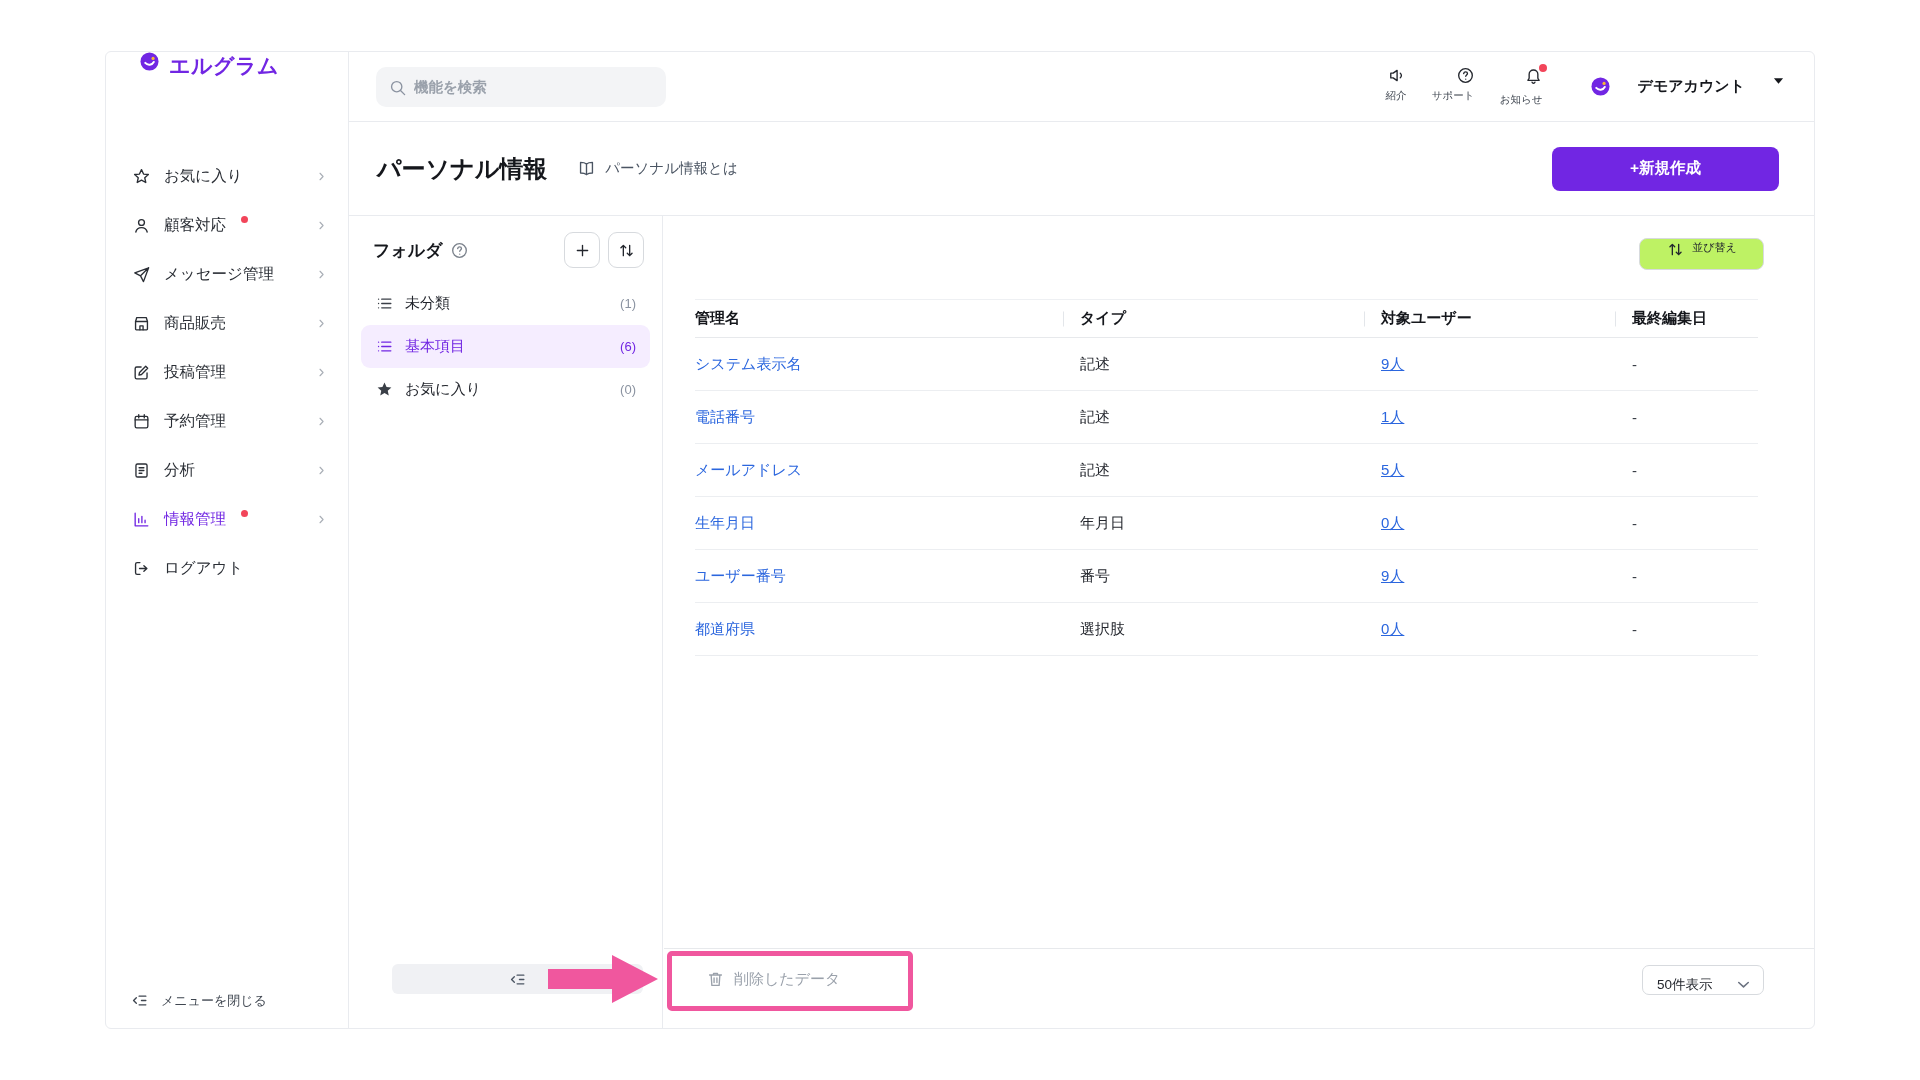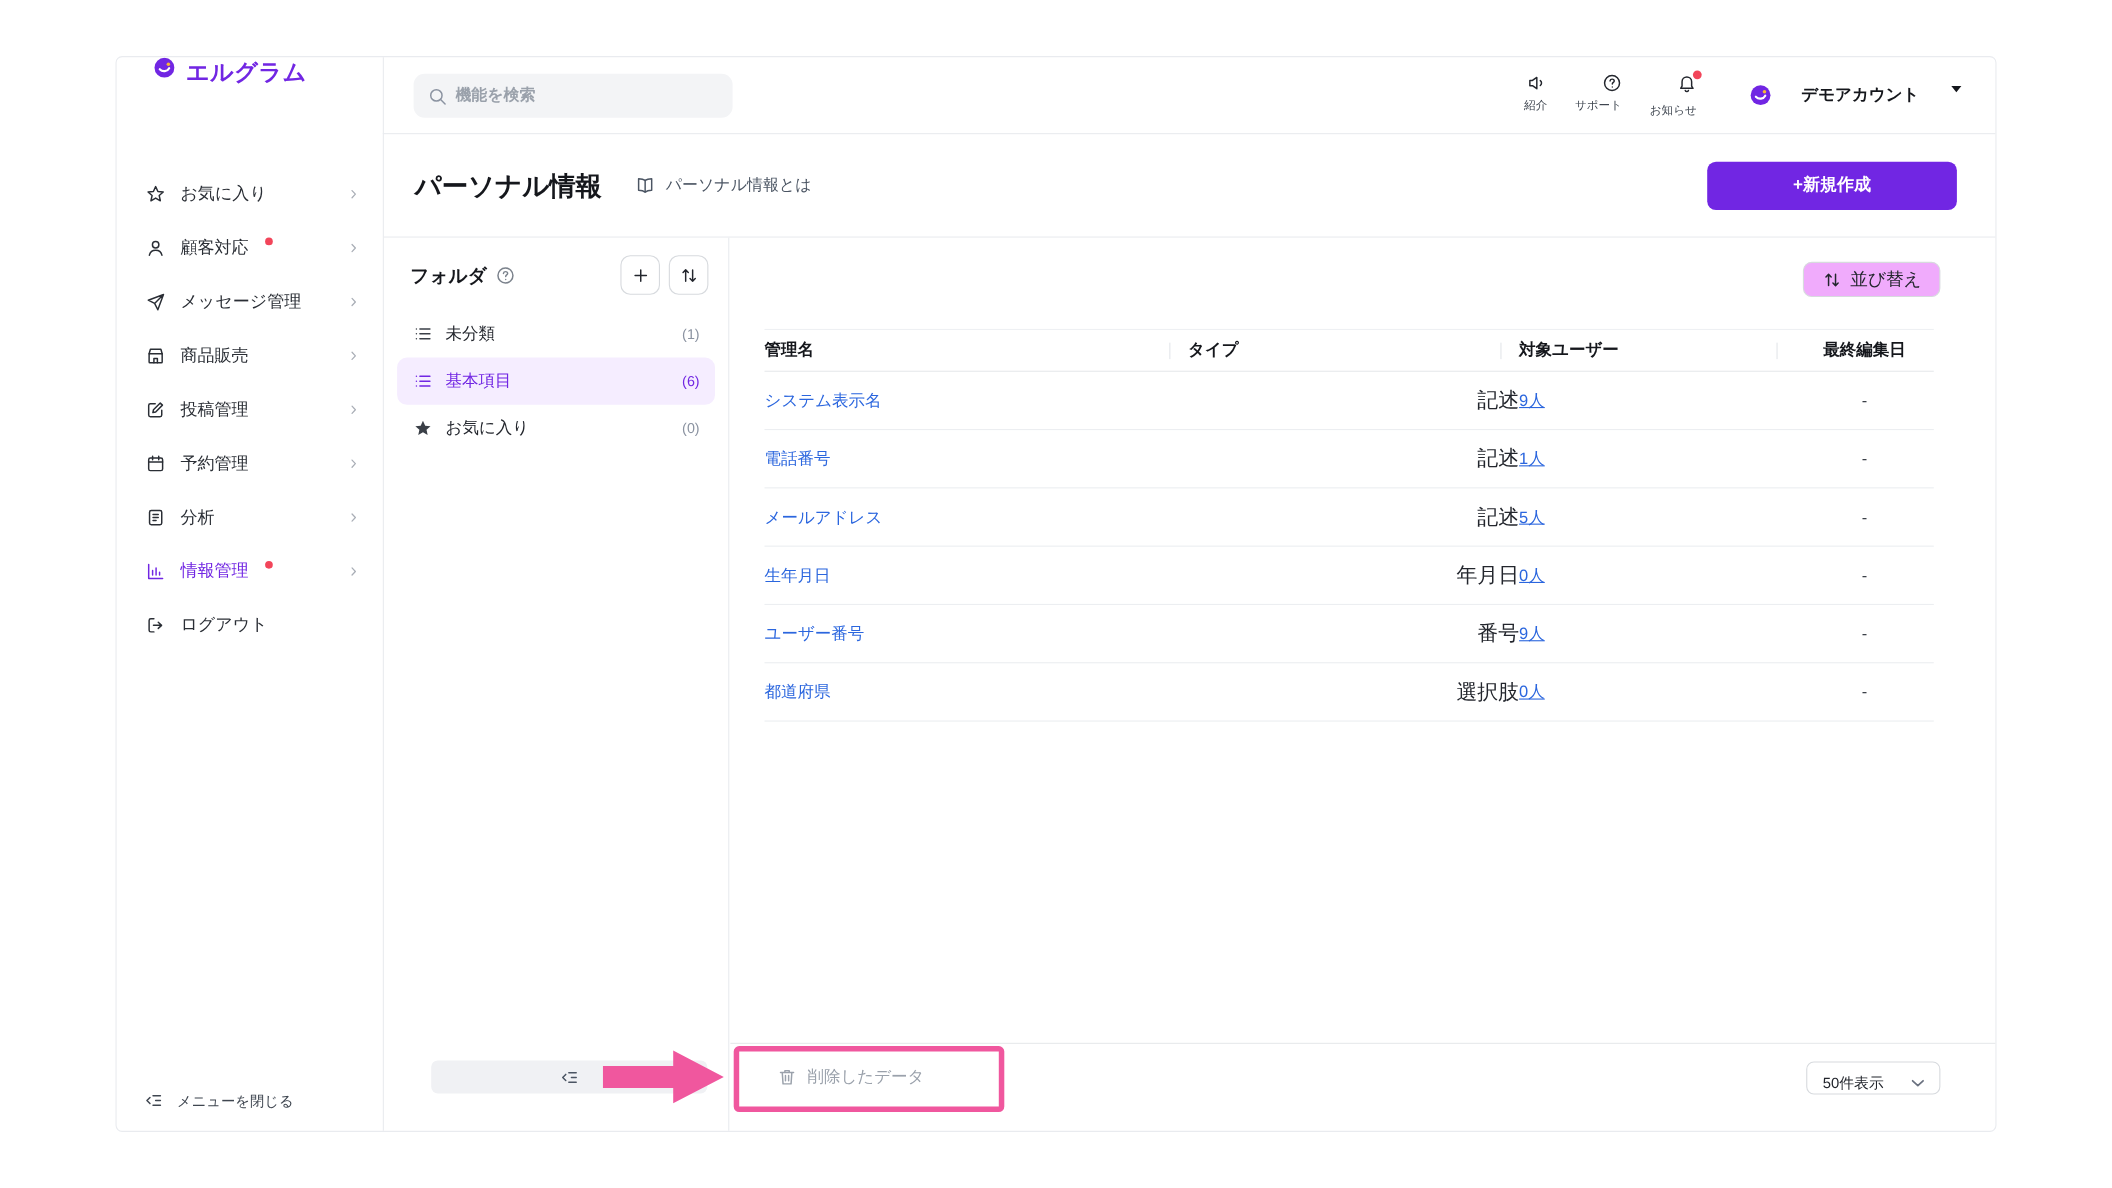--- a/index.html
+++ b/index.html
@@ -63,32 +63,32 @@
                font-size:15px;color:#23262d;cursor:pointer;}
   .folder-item .f-ic{color:#3a3f47;}
   .folder-count{margin-left:auto;font-size:13px;color:#8b93a1;}
   .folder-item.active{background:#f5edff;color:#7126E3;}
   .folder-item.active .f-ic,.folder-item.active .folder-count{color:#7126E3;}
   .folders-foot{position:absolute;left:43px;bottom:34px;width:251px;height:30px;background:#f0f1f4;
                 border-radius:6px;display:flex;align-items:center;justify-content:center;color:#4b5563;cursor:pointer;}
   
   .table-panel{position:absolute;left:315px;right:0;top:0;bottom:0;}
   .sort-btn{position:absolute;top:22px;right:50px;width:125px;height:32px;border:1px solid #d7dade;
-            border-radius:8px;background:#f0abfc;display:flex;align-items:center;justify-content:center;gap:7px;
-            font-size:16px;color:#23262d;cursor:pointer;font-family:inherit;}
+            border-radius:8px;background:#bef264;display:flex;justify-content:center;gap:7px;
+            font-size:11px;color:#23262d;cursor:pointer;font-family:inherit;}
   .table{position:absolute;left:31px;right:56px;top:83px;}
   .t-head,.t-row{display:grid;grid-template-columns:385px 301px 251px 1fr;align-items:center;}
   .t-head{height:37px;border-top:1px solid #eef0f3;border-bottom:1px solid #e7e9ec;}
   .t-h{font-size:15px;font-weight:700;color:#15171c;position:relative;}
   .t-h:not(.center)::after{content:"";position:absolute;right:16px;top:50%;transform:translateY(-50%);
         width:1px;height:15px;background:#e3e6ea;}
-  .center{text-align:center;}
+  .center{text-align:left;}
   .t-row{height:52px;border-bottom:1px solid #eceef1;}
   .t-name{color:#2B66DE;font-size:15px;cursor:pointer;width:max-content;}
-  .t-type{font-size:19px;color:#23262d;text-align:right;}
+  .t-type{font-size:15px;color:#23262d;}
   .t-users{color:#2B66DE;font-size:15px;text-decoration:underline;cursor:pointer;width:max-content;}
   .t-edited{font-size:15px;color:#3a3f47;}
   .bottom-bar{position:absolute;left:0;right:0;bottom:0;height:79px;border-top:1px solid #e7e9ec;}
   .deleted-btn{position:absolute;left:42px;top:30px;transform:translateY(-50%);display:flex;align-items:center;
                gap:9px;color:#9aa1ab;font-size:15px;cursor:pointer;}
   .page-size{position:absolute;right:50px;top:16px;width:122px;height:30px;border:1px solid #d7dade;
              border-radius:7px;background:#fff;display:flex;align-items:flex-end;justify-content:space-between;
              padding:0 10px 0 14px;font-size:13.5px;color:#23262d;cursor:pointer;box-sizing:border-box;}
   .page-size .pchev{color:#6b7280;stroke-width:2;}
   

